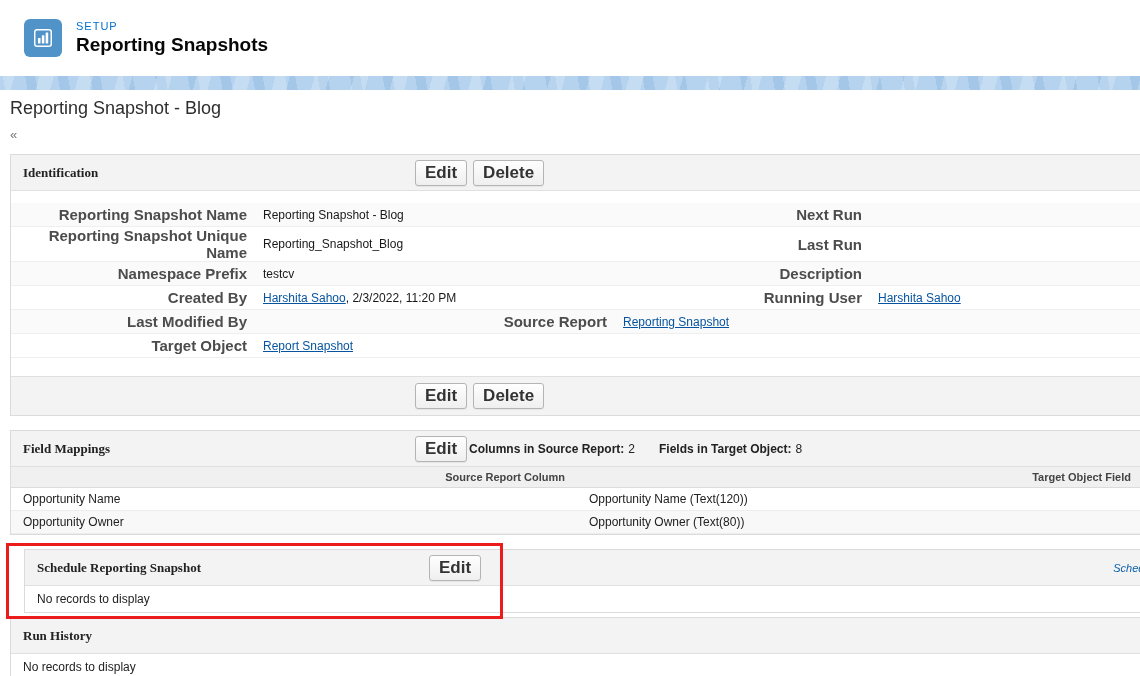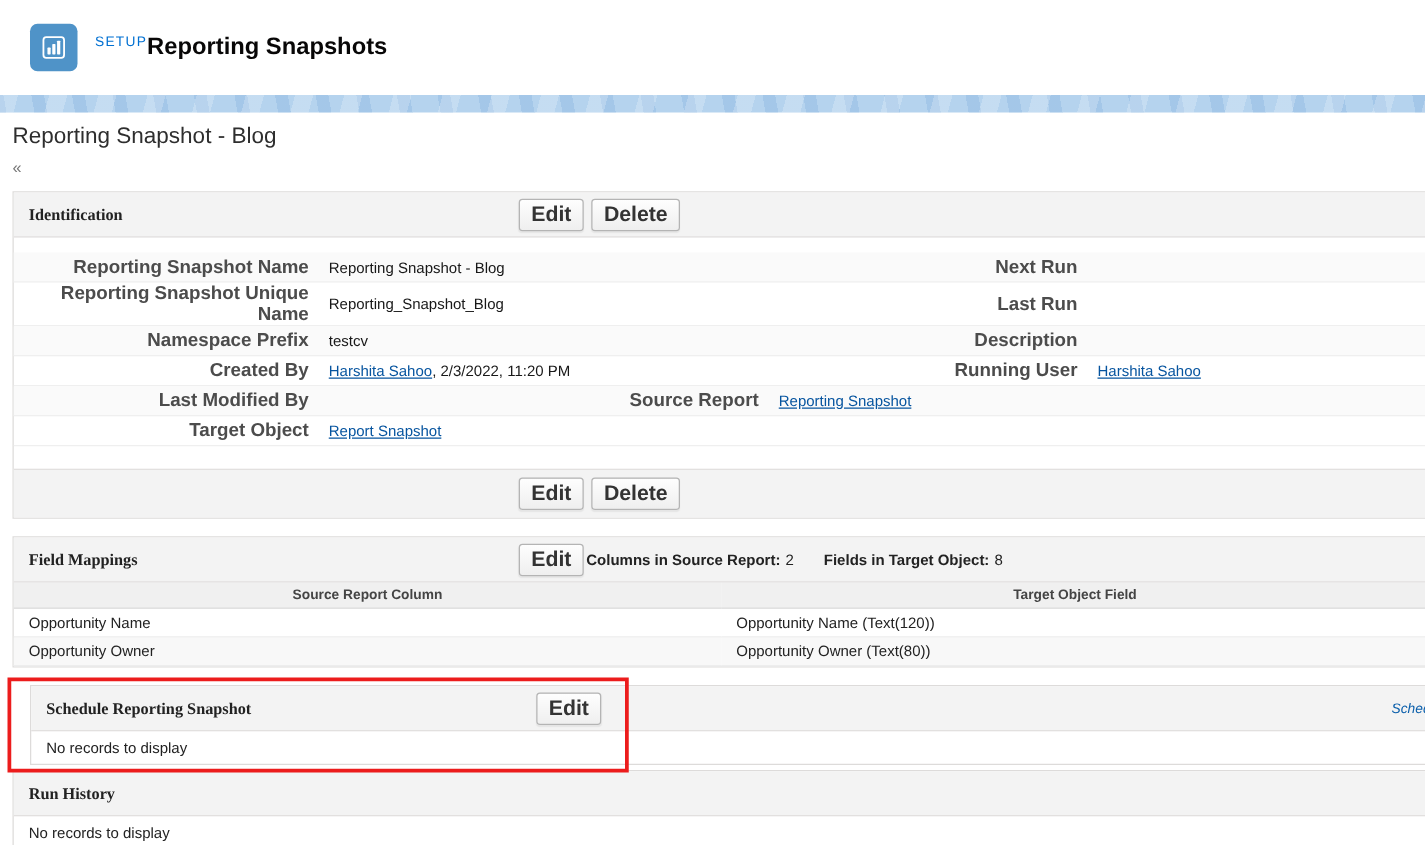--- a/index.html
+++ b/index.html
@@ -3,21 +3,21 @@
 <meta charset="utf-8">
 <style>
   html,body{margin:0;padding:0;}
   body{
     width:1140px;height:676px;overflow:hidden;background:#fff;
     font-family:"Liberation Sans", sans-serif;color:#181818;position:relative;
   }
   
   .top-header{height:76px;display:flex;align-items:center;padding-left:24px;box-sizing:border-box;background:#fff;}
   .setup-icon{width:38px;height:38px;border-radius:6px;background:#4f93c8;display:flex;align-items:center;justify-content:center;margin-right:14px;flex:0 0 auto;}
-  .titles{display:flex;flex-direction:row;justify-content:center;}
+  .titles{display:flex;flex-direction:column;justify-content:center;}
   .eyebrow{font-size:11px;letter-spacing:1px;color:#0070d2;margin-bottom:3px;}
   .h-title{font-size:19px;font-weight:700;color:#080707;line-height:1.1;}
   
   .banner{
     height:14px;background-color:#b5d3ee;
     background-image:
       repeating-linear-gradient(105deg, rgba(255,255,255,.22) 0 14px, rgba(255,255,255,0) 14px 38px),
       repeating-linear-gradient(-100deg, rgba(120,168,218,.28) 0 10px, rgba(120,168,218,0) 10px 32px);
   }
   
@@ -44,21 +44,21 @@
   .d-value{padding-left:2px;color:#181818;white-space:nowrap;overflow:hidden;}
   .link{color:#06549f;text-decoration:underline;cursor:pointer;}
   .detail-spacer{height:18px;}
   .sec-footer{background:#f3f3f3;border-top:1px solid #e2e0df;padding:6px 0;}
   .footer-buttons{margin-left:404px;display:flex;gap:6px;}
   
   .fm-stats{position:absolute;left:458px;top:0;height:100%;display:flex;align-items:center;gap:24px;font-size:12px;color:#222;}
   .stat-label{font-weight:700;}
   .stat-value{margin-left:4px;}
   .fm-table{width:100%;border-collapse:collapse;font-size:12px;}
-  .fm-table th{background:#f0f0f0;font-size:11px;font-weight:700;color:#444;text-align:center;padding:4px 12px;border-bottom:1px solid #dcdcdc;width:50%;}
+  .fm-table th{background:#f0f0f0;font-size:11px;font-weight:700;color:#444;text-align:right;padding:4px 12px;border-bottom:1px solid #dcdcdc;width:50%;}
   .fm-table td{padding:4px 12px;border-bottom:1px solid #ededed;color:#222;}
   .fm-table tbody tr:nth-child(even){background:#f8f8f8;}
   
   .help-link{margin-left:auto;margin-right:2px;font-size:11px;color:#0b5fab;cursor:pointer;white-space:nowrap;font-style:italic;}
   .empty-row{padding:6px 12px;font-size:12px;color:#222;}
   .annotation{position:absolute;left:-4px;top:-6px;width:497px;height:calc(100% + 12px);border:3px solid #ec1c1c;box-sizing:border-box;pointer-events:none;z-index:5;}
 </style>
 </head>
 <body>
 

